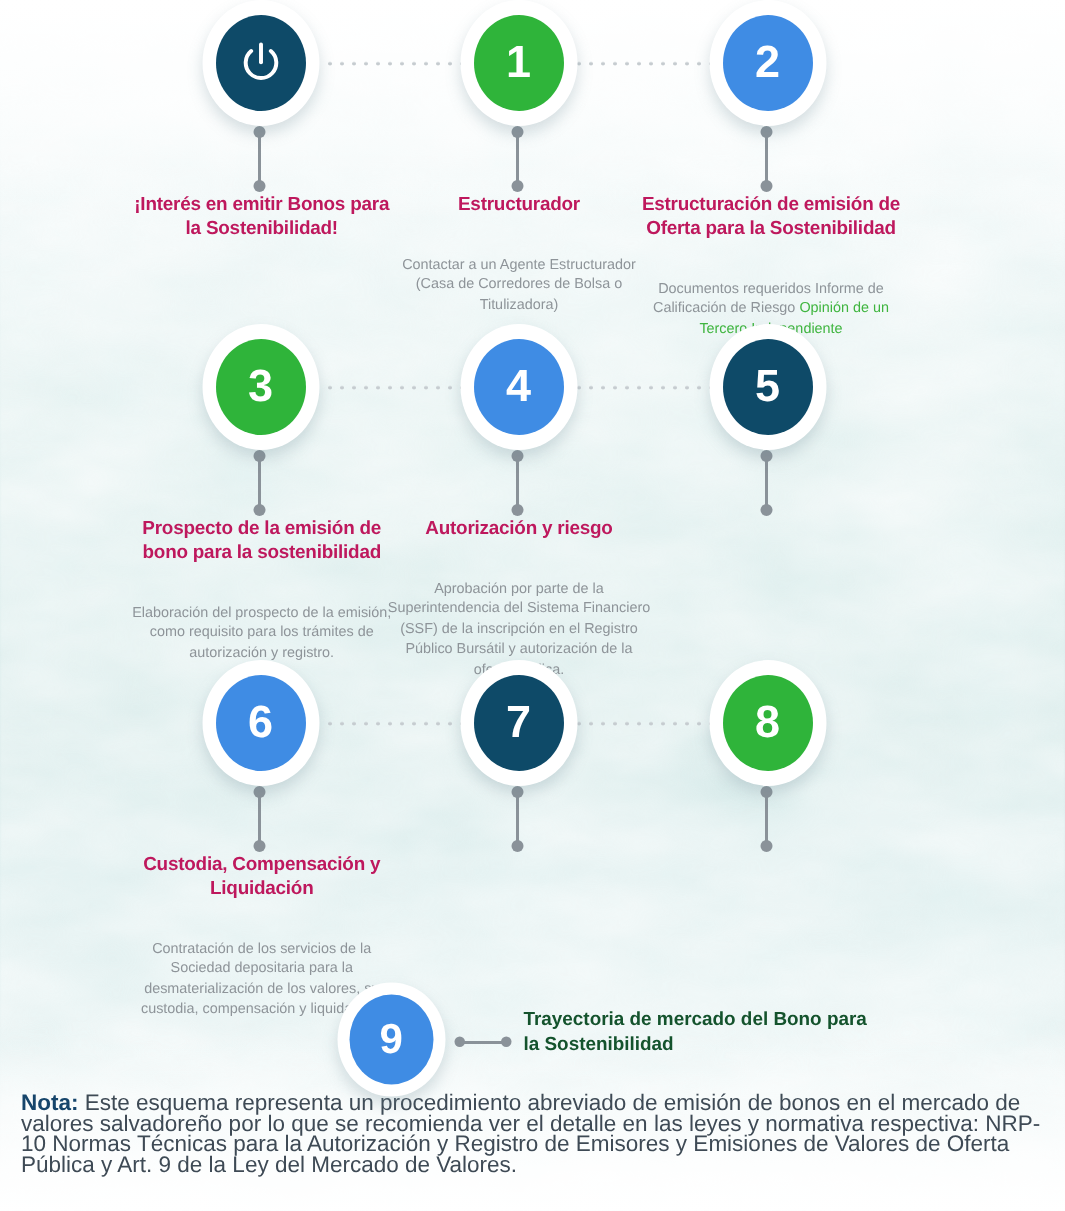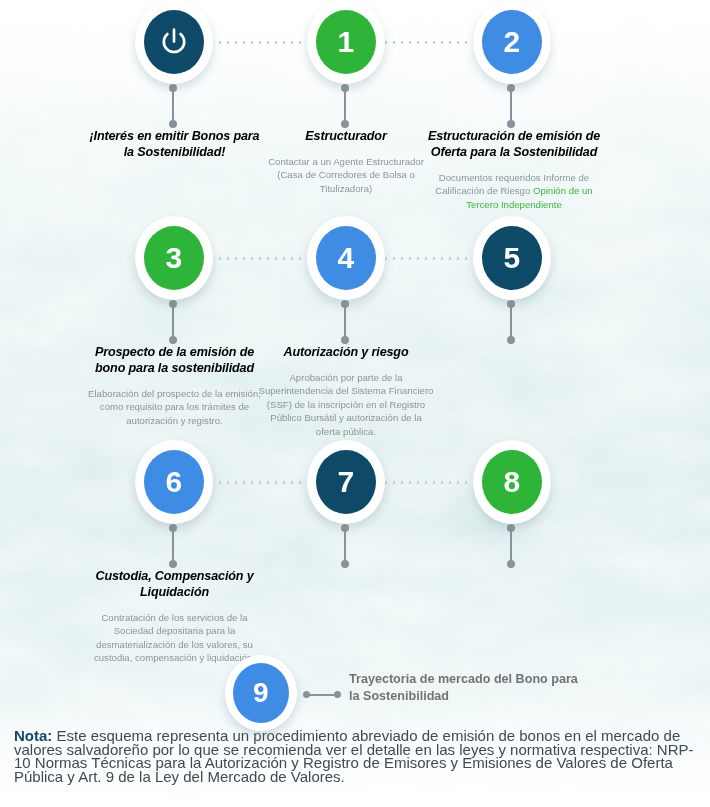--- a/index.html
+++ b/index.html
@@ -170,29 +170,28 @@
   .col {
     position: absolute;
     top: 0;
     text-align: center;
   }
   .col.t1 { left: 84px;  width: 181px; }
   .col.t2 { left: 258px; width: 176px; }
   .col.t3 { left: 424px; width: 180px; }
 
   .step-title {
-    color: #000000;
+    color: #be185d;
     font-weight: bold;
     font-size: 12.6px;
     line-height: 16px;
     letter-spacing: -.15px;
-    font-style: italic;
   }
   .step-desc {
-    margin-top: 11px;
+    margin-top: 26px;
     color: #8e9499;
     font-size: 9.6px;
     line-height: 13.4px;
   }
   .step-desc .green-em { color: #3fb53f; }
 
   
   #step9 {
     position: absolute;
     left: 0;
@@ -235,21 +234,21 @@
     border-radius: 50%;
     background: #8a9299;
   }
   #step9-link .hdot.a { left: 0; }
   #step9-link .hdot.b { right: 0; }
   #step9-title {
     position: absolute;
     left: 349px;
     top: 16px;
     width: 230px;
-    color: #737373;
+    color: #14532d;
     font-weight: bold;
     font-size: 12.6px;
     line-height: 16.5px;
     text-align: left;
   }
 
   
   #note {
     position: absolute;
     left: 14px;

